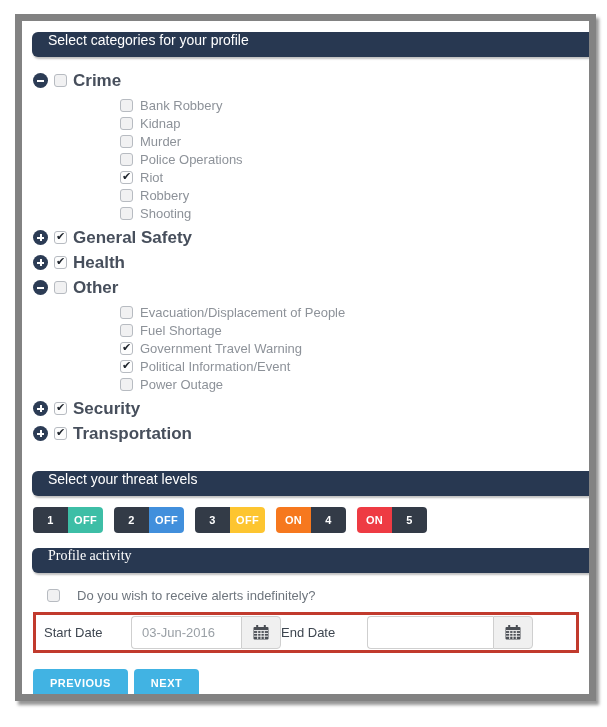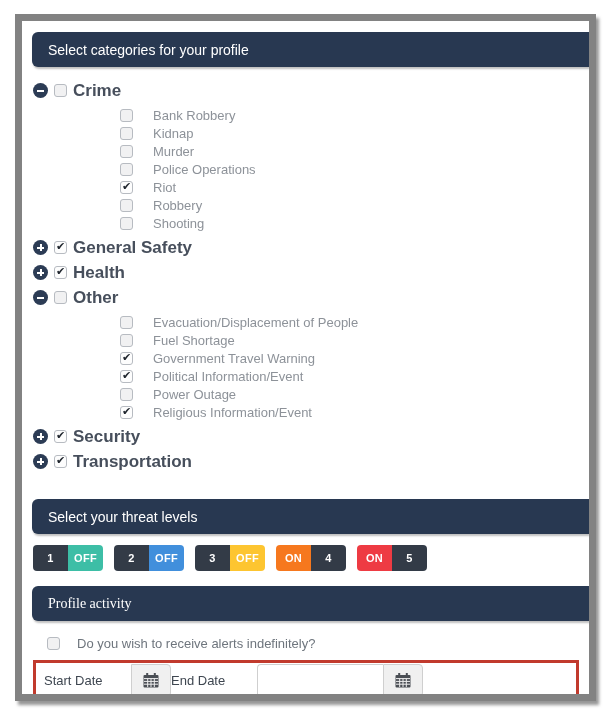--- a/index.html
+++ b/index.html
@@ -9,28 +9,28 @@
   .frame {
     position:absolute; left:15px; top:14px; width:581px; height:687px;
     border:7px solid #828282; background:#ffffff;
     box-shadow:3px 4px 3px rgba(95,95,95,0.65);
     overflow:hidden;
   }
   .content { padding-top:11px; height:100%; }
 
   .panel-header {
     margin-left:10px; background:#283851; color:#ffffff;
-    font-size:14px; padding:10px 16px 9px; border-radius:6px 0 0 6px;
+    font-size:14px; padding:0 16px 9px; border-radius:6px 0 0 6px;
     box-shadow:1px 2px 2px rgba(0,0,0,0.25);
   }
 
   
   .tree { padding:7px 0 0 11px; }
   .parent-row { display:flex; align-items:center; gap:6px; margin:8px 0; }
-  .child-row  { display:flex; align-items:center; gap:20px; margin:2px 0 2px 67px; height:16px;padding-left:20px; }
+  .child-row  { display:flex; align-items:center; gap:7px; margin:2px 0 2px 67px; height:16px;padding-left:20px; }
 
   .expander { width:15px; height:15px; border-radius:50%; background:#2c3c55; position:relative; flex:none; cursor:pointer; }
   .expander::before { content:""; position:absolute; left:4px; top:6.5px; width:7px; height:2px; background:#fff; }
   .expander.plus::after { content:""; position:absolute; left:6.5px; top:4px; width:2px; height:7px; background:#fff; }
 
   .cb {
     width:13px; height:13px; border:1px solid #b7bbc1; border-radius:3px;
     background:#f1f1f2; flex:none; position:relative; cursor:pointer;
   }
   .cb.checked { background:#fdfdfd; }
@@ -153,24 +153,20 @@
           <span class="child-label">Government Travel Warning</span>
         </div>
         <div class="child-row">
           <span class="cb checked"></span>
           <span class="child-label">Political Information/Event</span>
         </div>
         <div class="child-row">
           <span class="cb"></span>
           <span class="child-label">Power Outage</span>
         </div>
-        <div class="child-row">
-          <span class="cb checked"></span>
-          <span class="child-label">Religious Information/Event</span>
-        </div>
         <div class="parent-row">
           <span class="expander plus"></span>
           <span class="cb checked"></span>
           <span class="parent-label">Security</span>
         </div>
         <div class="parent-row">
           <span class="expander plus"></span>
           <span class="cb checked"></span>
           <span class="parent-label">Transportation</span>
         </div>
@@ -204,20 +200,21 @@
     <div class="panel-header mt-activity">Profile activity</div>
 
     <div class="indef-row">
       <span class="cb"></span>
       <span>Do you wish to receive alerts indefinitely?</span>
     </div>
 
     <div class="date-box">
       <span class="date-label start">Start Date</span>
       <span class="input-group">
+        <input class="date-input" value="03-Jun-2016" style="">
         <span class="cal-btn">
           <svg width="16" height="15" viewBox="0 0 16 15">
             <rect x="3.2" y="0" width="2" height="3.5" fill="#4a4e54"></rect>
             <rect x="10.8" y="0" width="2" height="3.5" fill="#4a4e54"></rect>
             <rect x="0.5" y="2" width="15" height="12.5" rx="1" fill="#4a4e54"></rect>
             <path d="M1 5.6 H15 M4.7 5.6 V14 M8 5.6 V14 M11.3 5.6 V14 M1 8.4 H15 M1 11.2 H15" stroke="#f0f0f0" stroke-width="1" fill="none"></path>
           </svg>
         </span>
       </span>
       <span class="date-label end">End Date</span>

